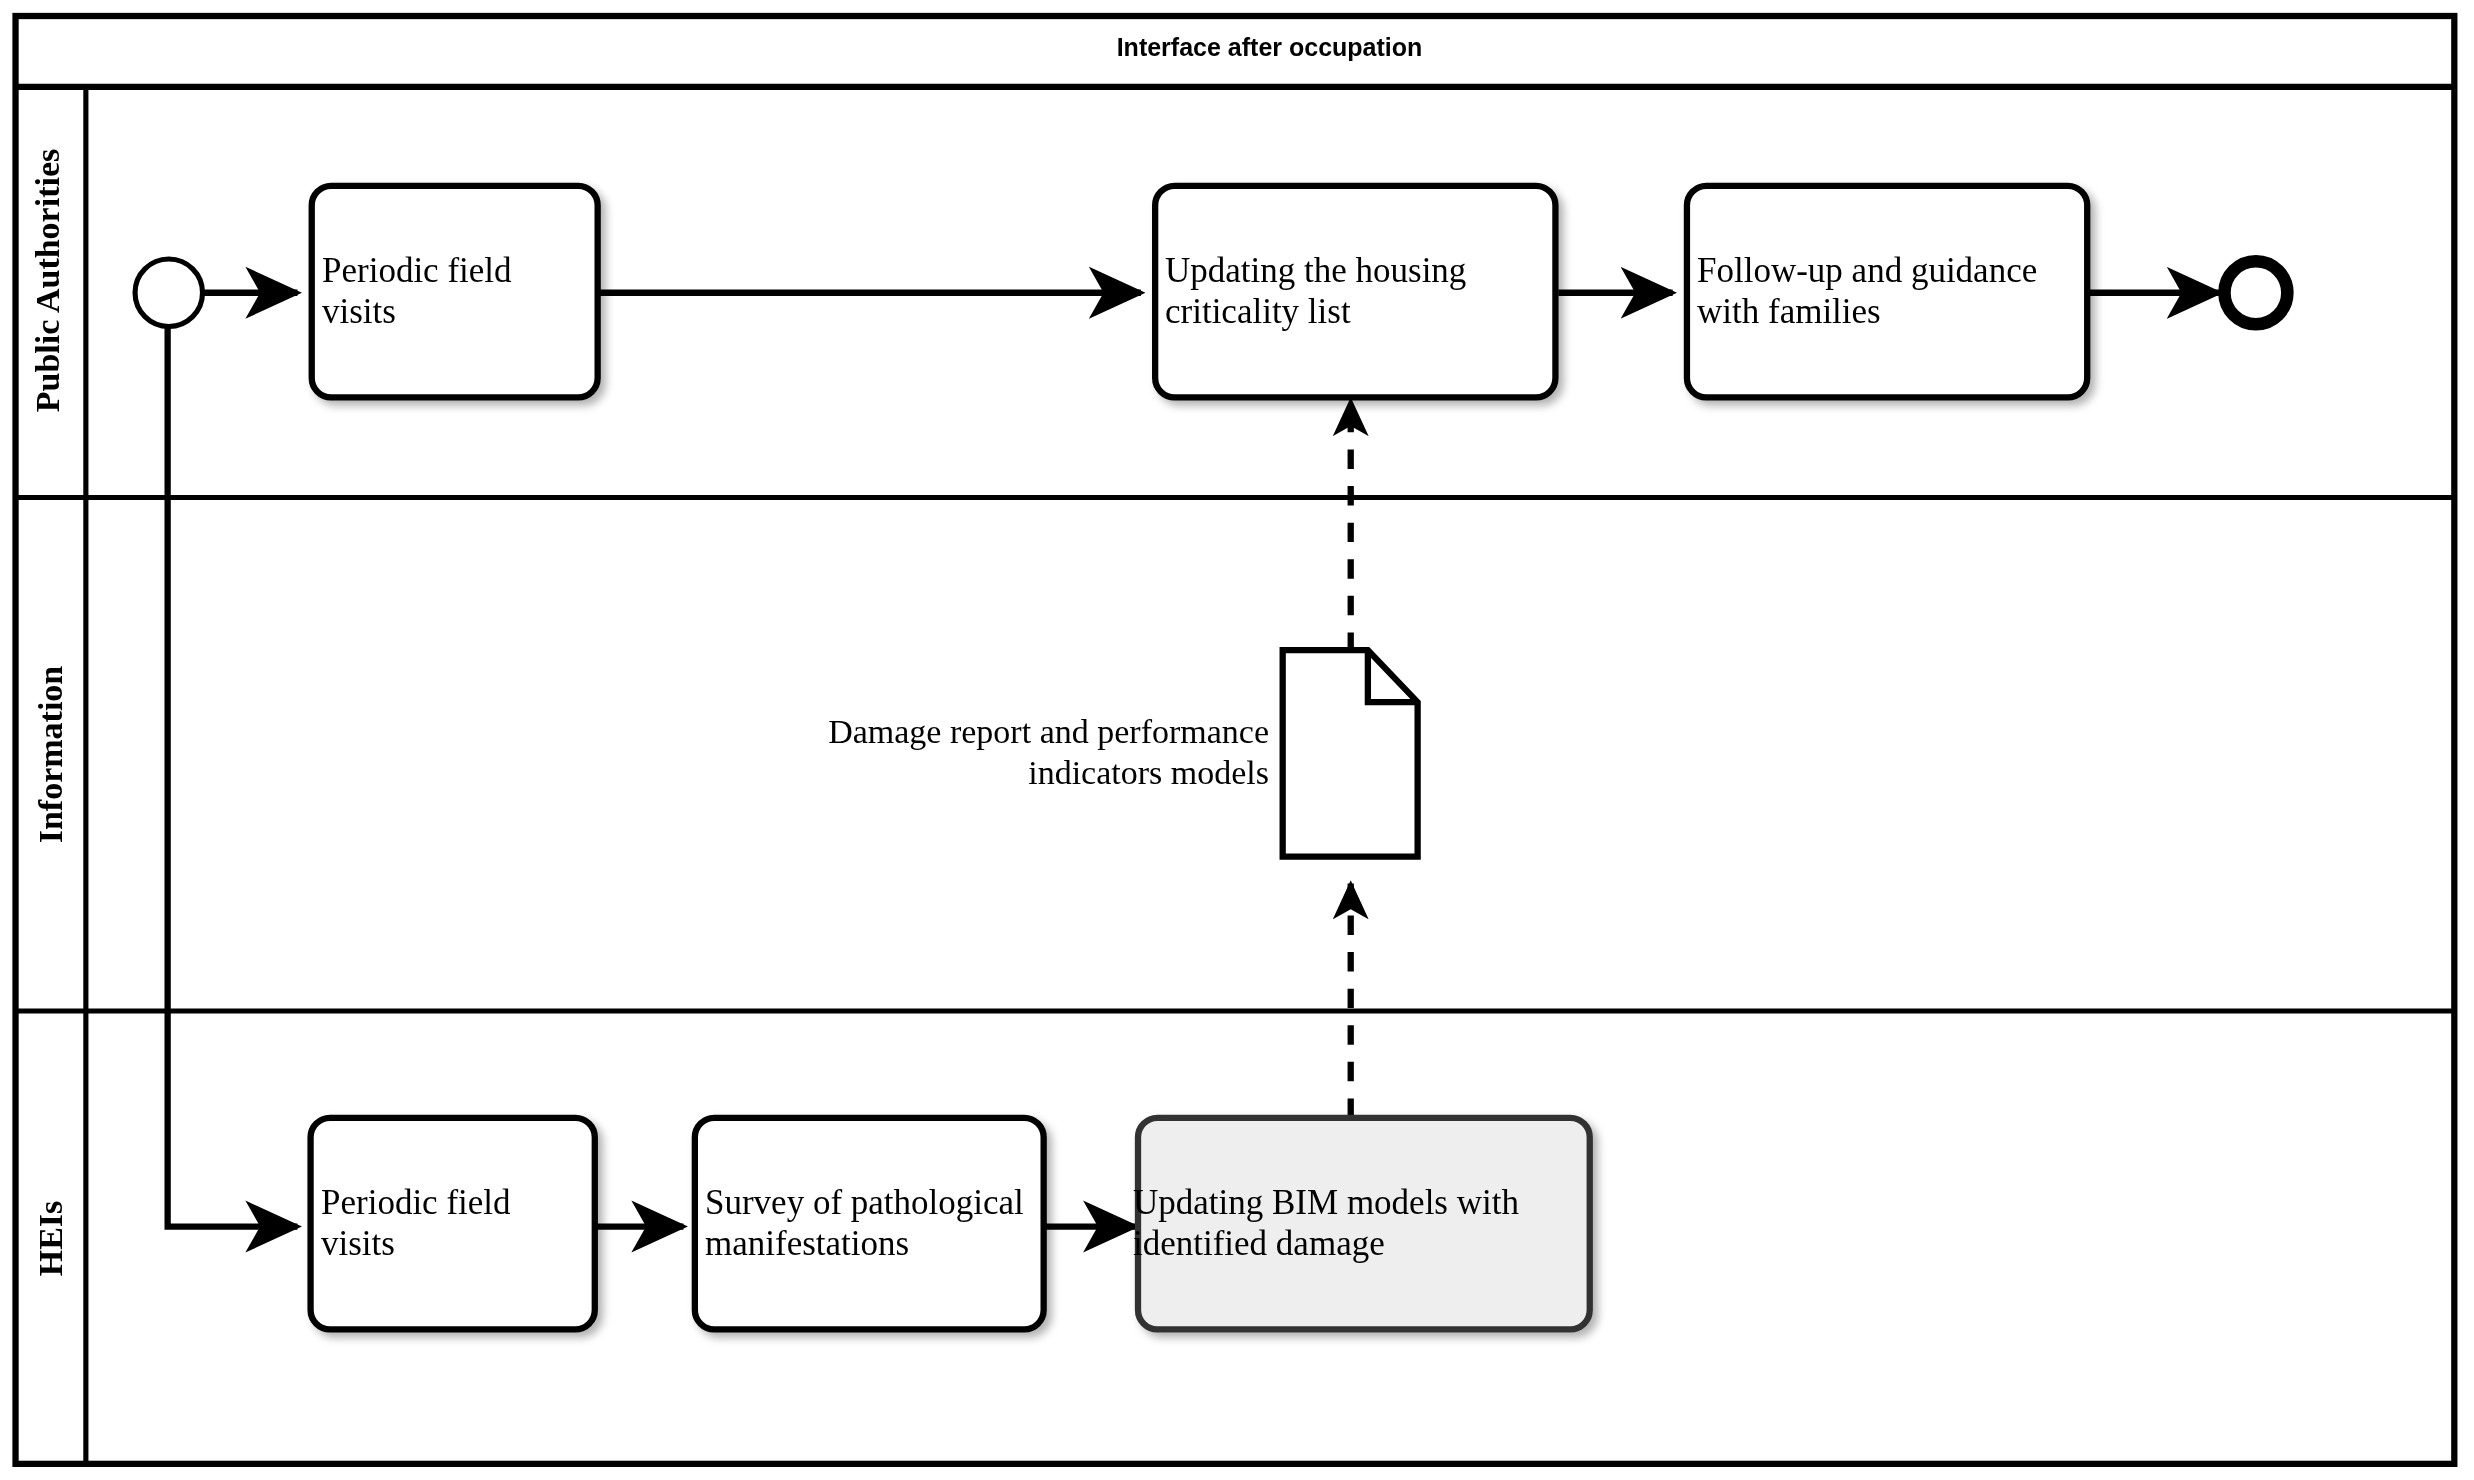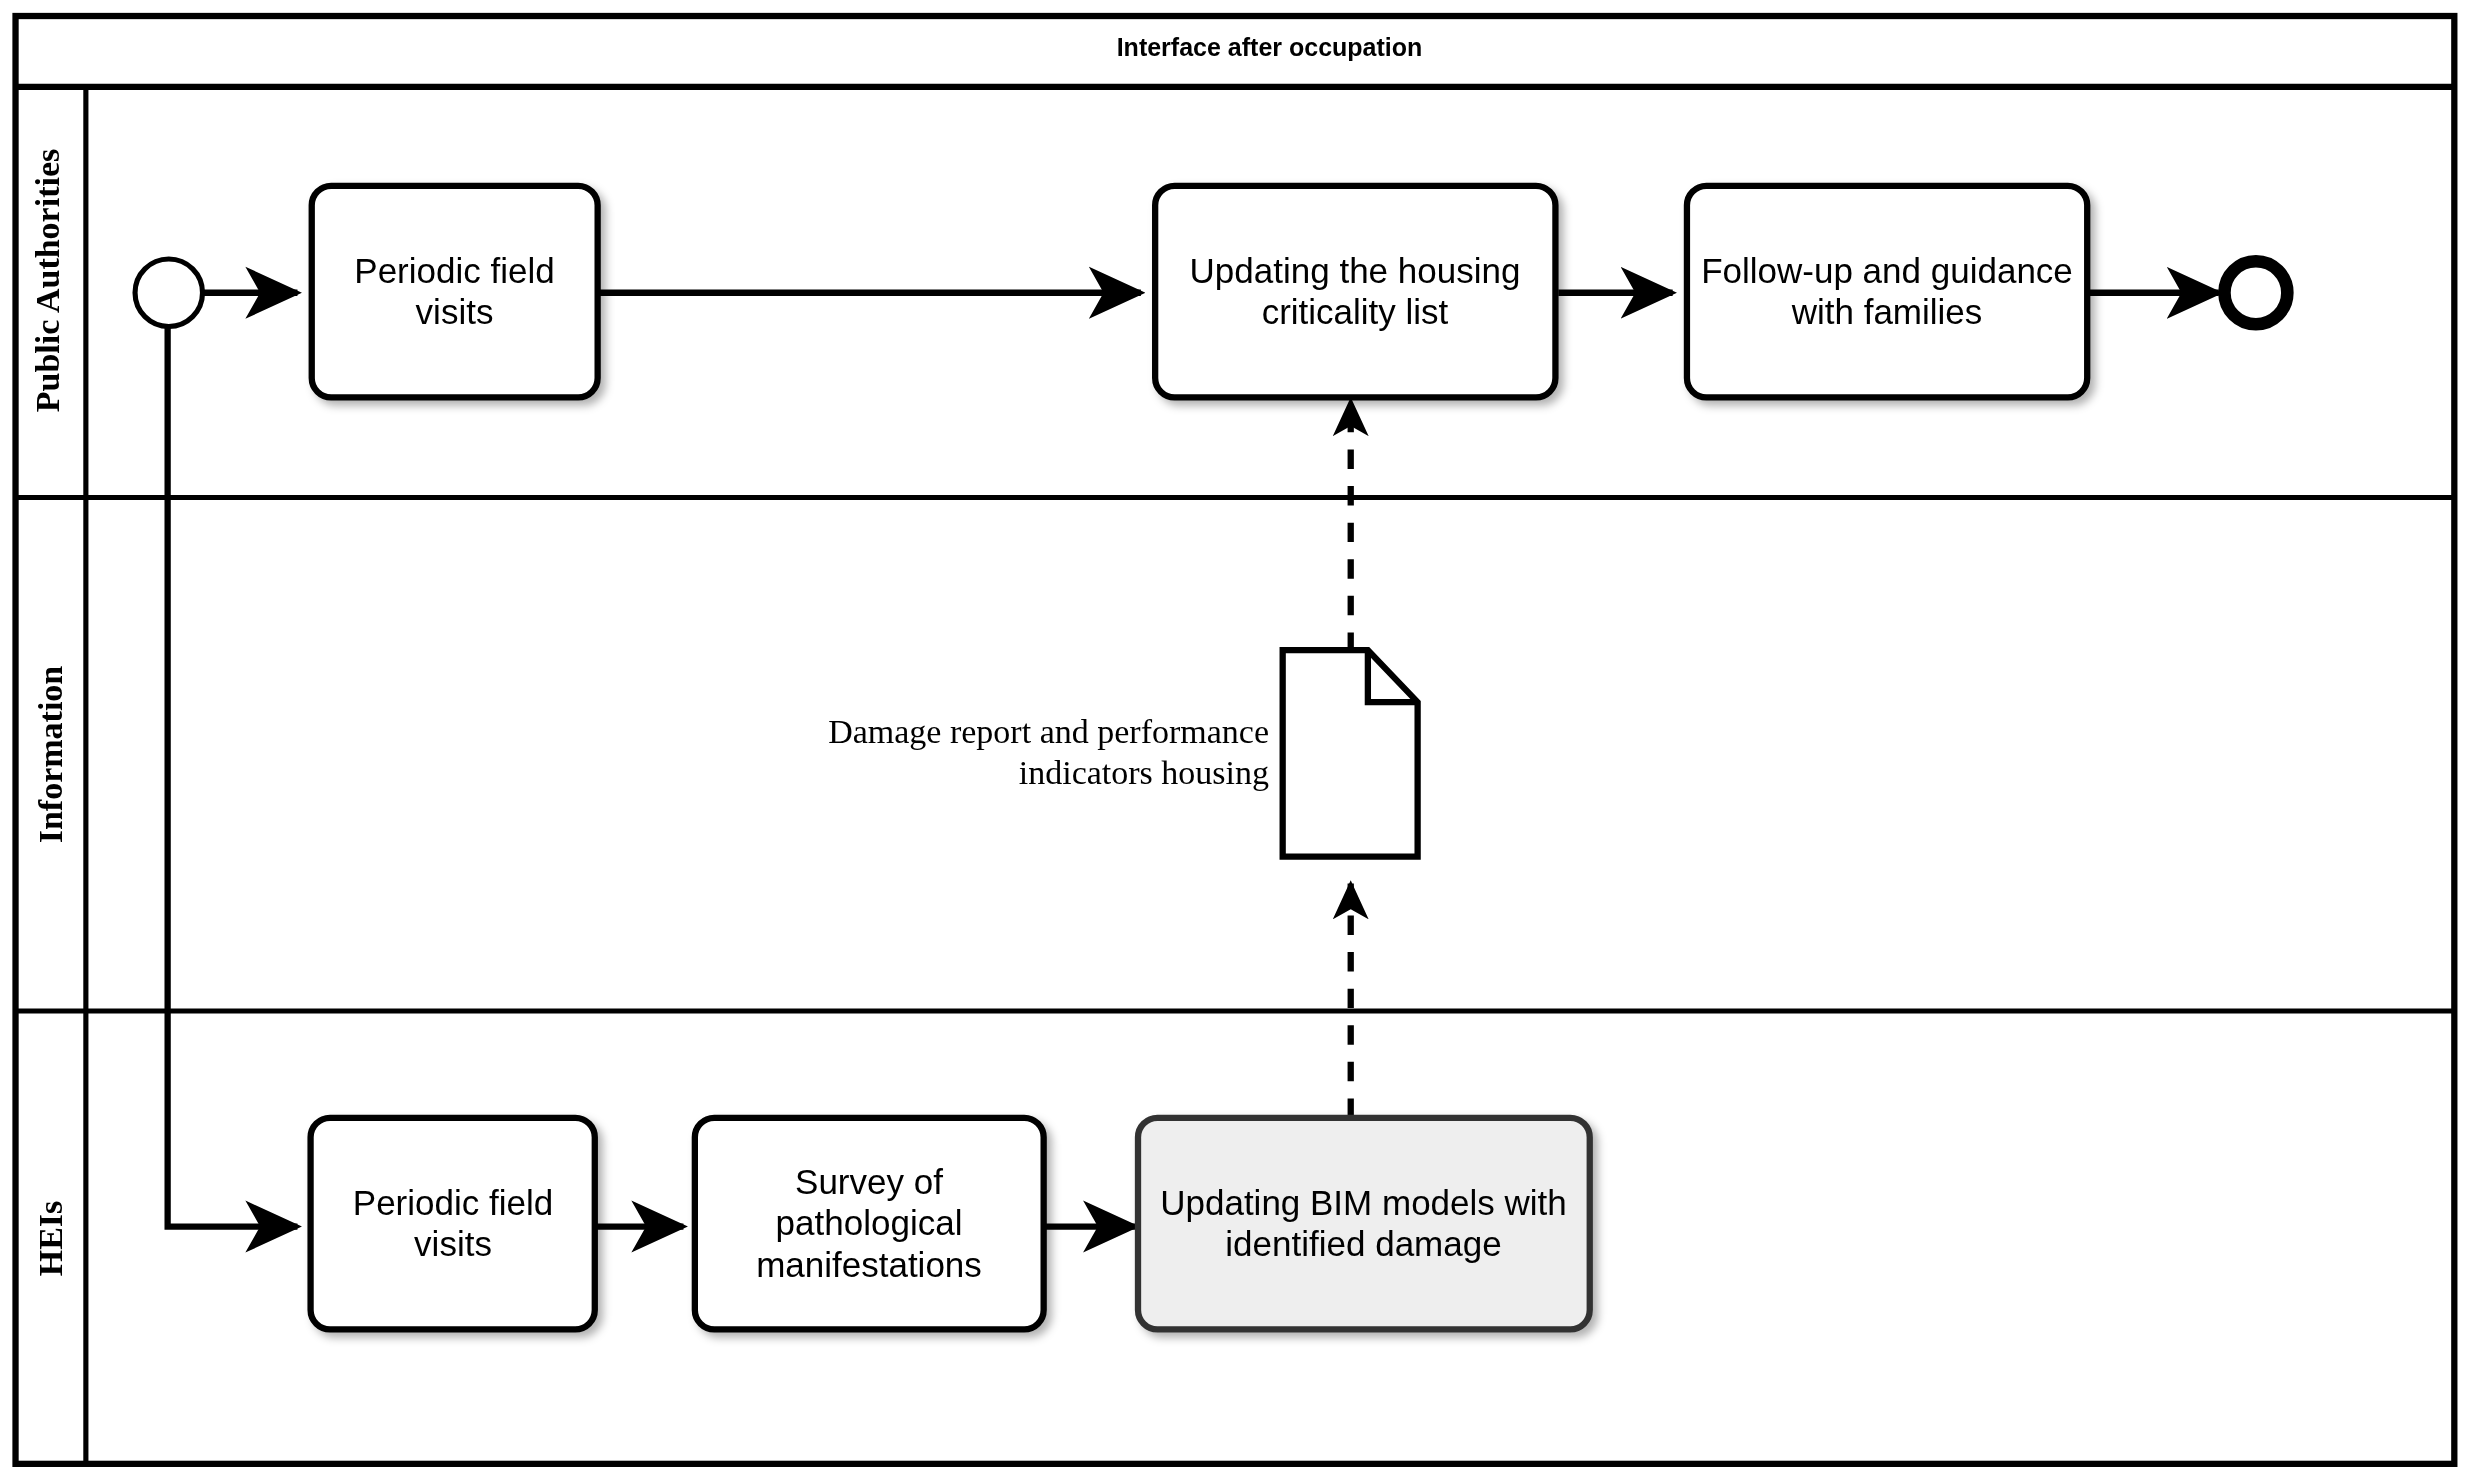--- a/index.html
+++ b/index.html
@@ -16,24 +16,24 @@
   }
   .lane-text{
     font-family:"Liberation Serif", serif;
     font-weight:bold;font-size:34px;
     transform-origin:50% 50%;
     transform:rotate(-90deg);
     display:flex;align-items:center;justify-content:center;
     white-space:nowrap;
   }
   .task-text{
-    font-family:Liberation Sans, sans-serif;
+    font-family:Liberation Serif, serif;
     font-size:35px;
     display:flex;align-items:center;justify-content:center;
-    text-align:center;
+    text-align:left;
   }
   .doc-text{
     font-family:"Liberation Serif", serif;
     font-size:34px;
     text-align:right;
     display:flex;align-items:center;justify-content:flex-end;
   }
 </style>
 </head>
 <body>
@@ -124,16 +124,16 @@
   <div class="lbl task-text" style="left:1165px; top:194px; width:380px; height:194px;">Updating the housing criticality list</div>
 
   <div class="lbl task-text" style="left:1697px; top:194px; width:380px; height:194px;">Follow-up and guidance with families</div>
 
   <div class="lbl task-text" style="left:321px; top:1126px; width:264px; height:194px;">Periodic field visits</div>
 
   <div class="lbl task-text" style="left:1133px; top:1126px; width:461px; height:194px;">Updating BIM models with identified damage</div>
 
   <div class="lbl task-text" style="left:705px; top:1126px; width:328px; height:194px;">Survey of pathological manifestations</div>
 
-  <div class="lbl doc-text" style="left:732px; top:658px; width:537px; height:189px;">Damage report and performance indicators housing</div>
+  <div class="lbl doc-text" style="left:732px; top:658px; width:537px; height:189px;">Damage report and performance indicators models</div>
 
 </div>
 
 
 </body></html>

